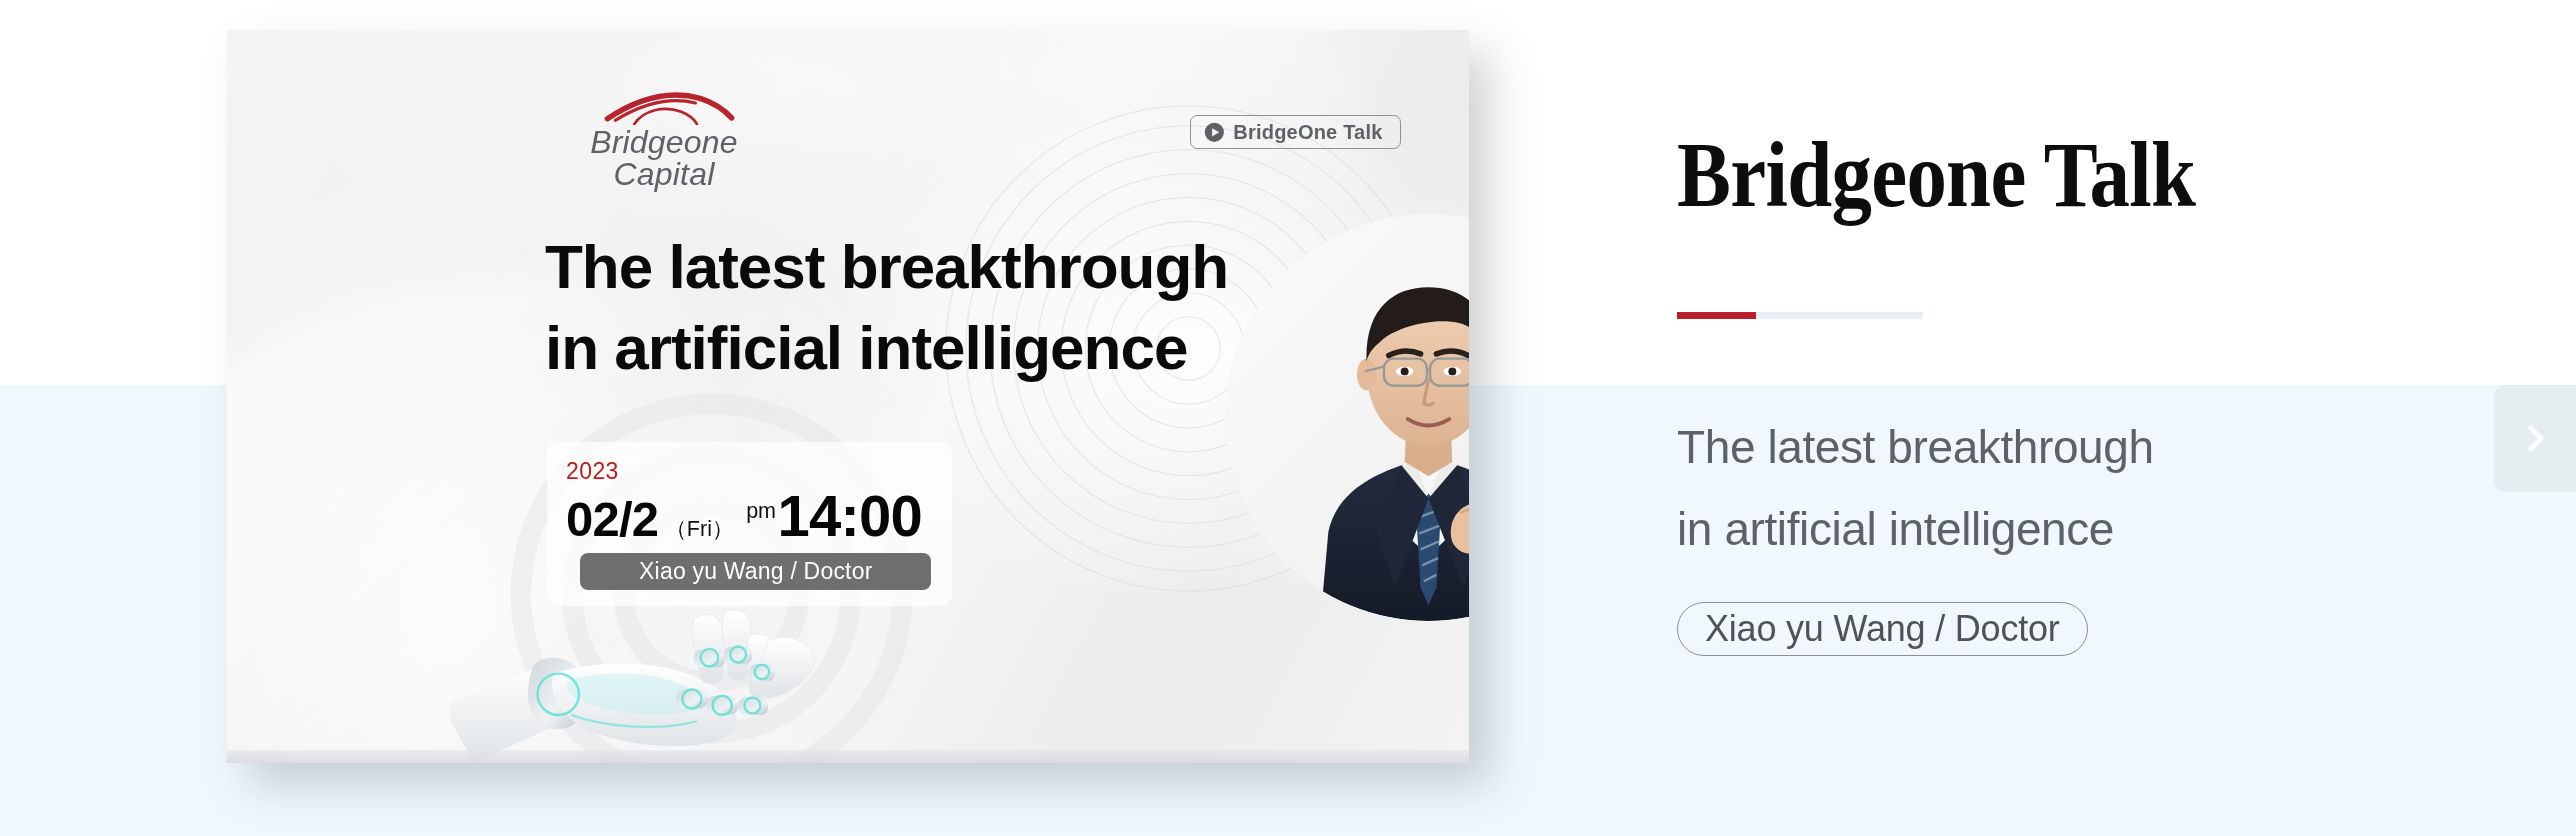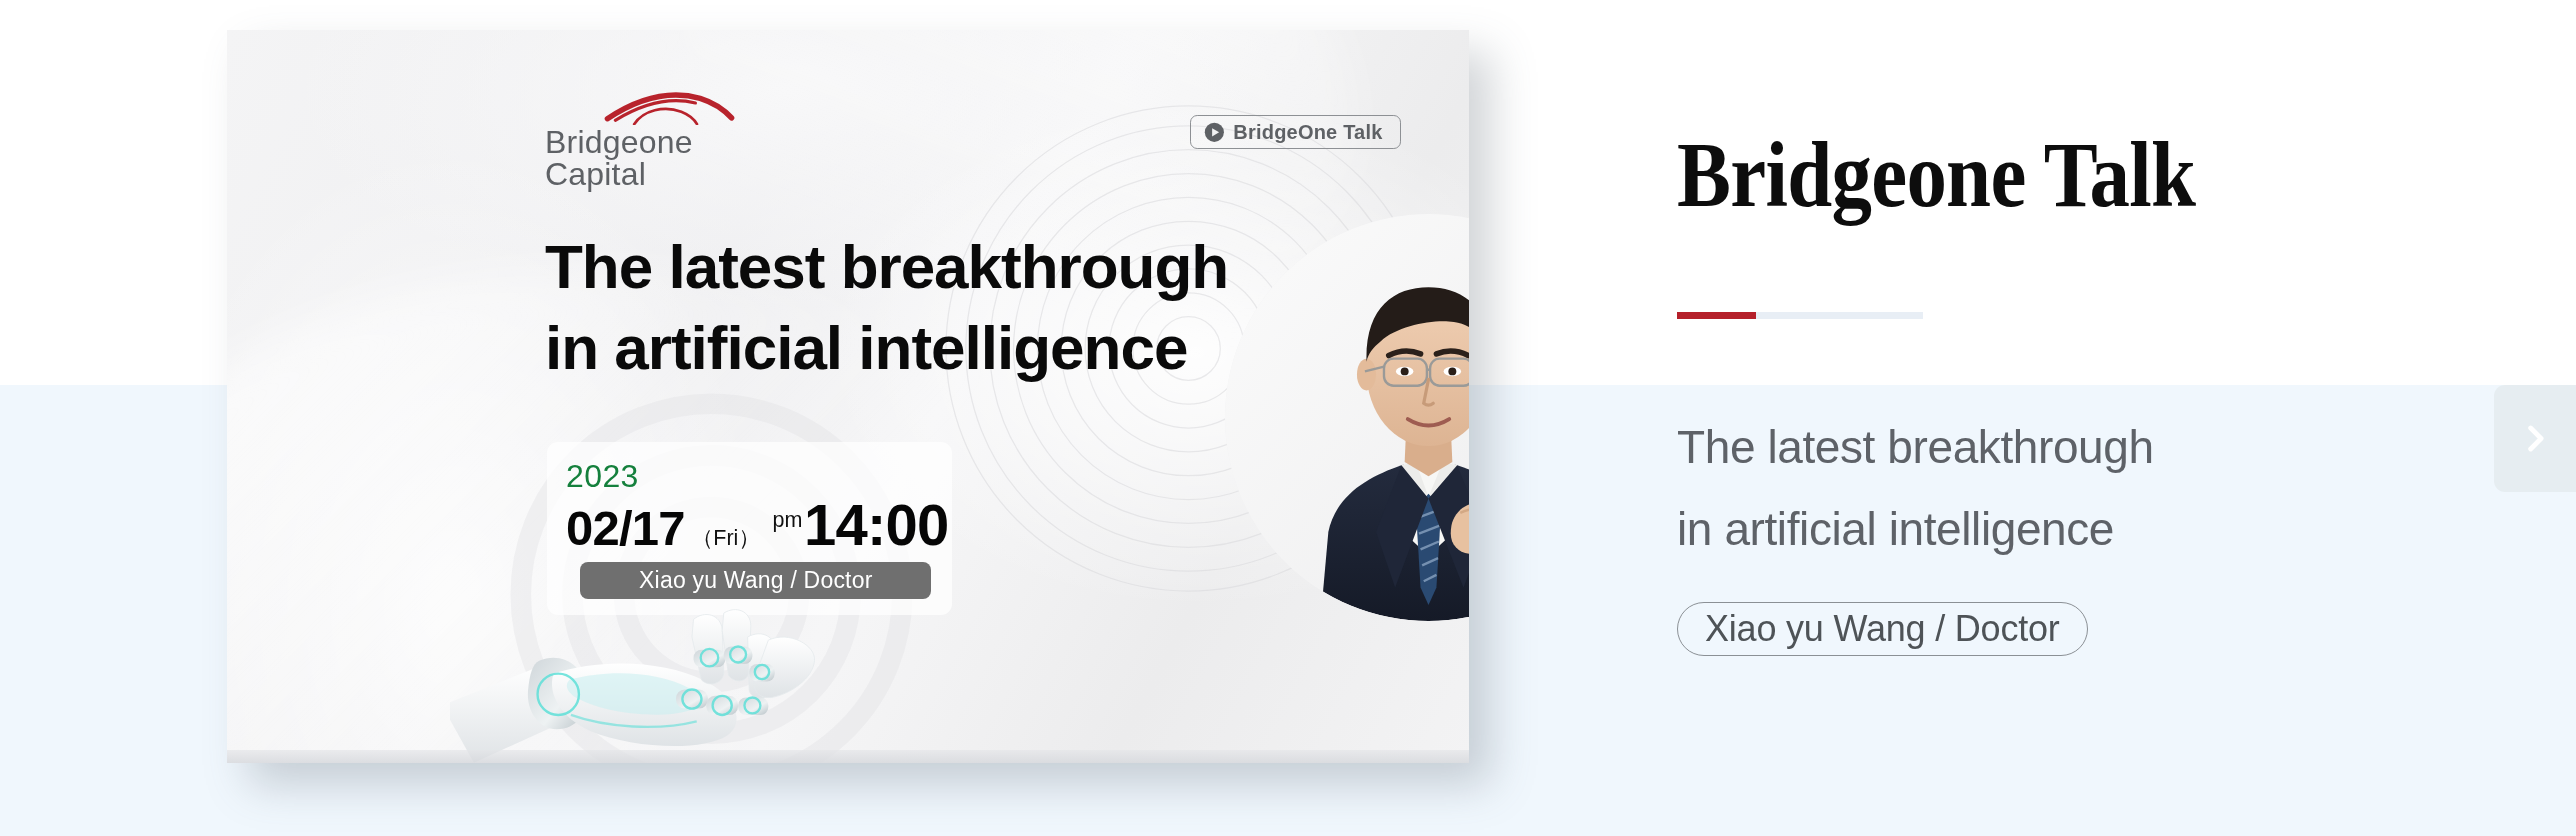--- a/index.html
+++ b/index.html
@@ -79,20 +79,22 @@
     height: 12.7px;
     background: linear-gradient(180deg, rgba(228,229,232,0.65), rgba(215,217,221,0.85));
   }
 
   
   .brand-logo {
     position: absolute;
     left: 318px;
     top: 62px;
     width: 238px;
+    text-align: center;
+    font-style: italic;
   }
   .brand-arc { width: 238px; height: 33px; display: block; }
   .brand-name {
     font-family: "Liberation Sans", sans-serif;
     font-size: 32px;
     letter-spacing: 0.2px;
     color: #5e6165;
     line-height: 1.0;
     margin-top: 0.8px;
   }
@@ -144,22 +146,22 @@
     position: absolute;
     left: 320px;
     top: 412px;
     width: 405px;
     padding: 17.5px 20.7px 16px 19px;
     background: rgba(255,255,255,0.72);
     border-radius: 11px;
   }
   .date-year {
     font-family: "Liberation Sans", sans-serif;
-    font-size: 32px;
-    color: #15803d;
+    font-size: 23px;
+    color: #b91c1c;
     line-height: 1;
     letter-spacing: 0.4px;
   }
   .date-row {
     display: flex;
     align-items: baseline;
     margin-top: 4.8px;
     white-space: nowrap;
   }
   .date-main {
@@ -470,21 +472,21 @@
           <path d="M296 376 Q312 368 326 374" stroke="#d3a884" stroke-width="3" fill="none"></path>
 
           <path d="M324 418 L356 410 L366 440 L334 450 Z" fill="#f4f4f2"></path>
         </g>
       </svg>
     </div>
 
     <div class="date-block">
       <div class="date-year">2023</div>
       <div class="date-row">
-        <span class="date-main">02/17</span>
+        <span class="date-main">02/2</span>
         <span class="date-weekday">（Fri）</span>
         <span class="date-ampm">pm</span>
         <span class="date-time">14:00</span>
       </div>
       <div class="speaker-pill-dark">
         <span class="speaker-pill-dark-label">Xiao yu Wang / Doctor</span>
       </div>
     </div>
 
     <svg class="robot-hand" viewBox="0 0 480 280">

